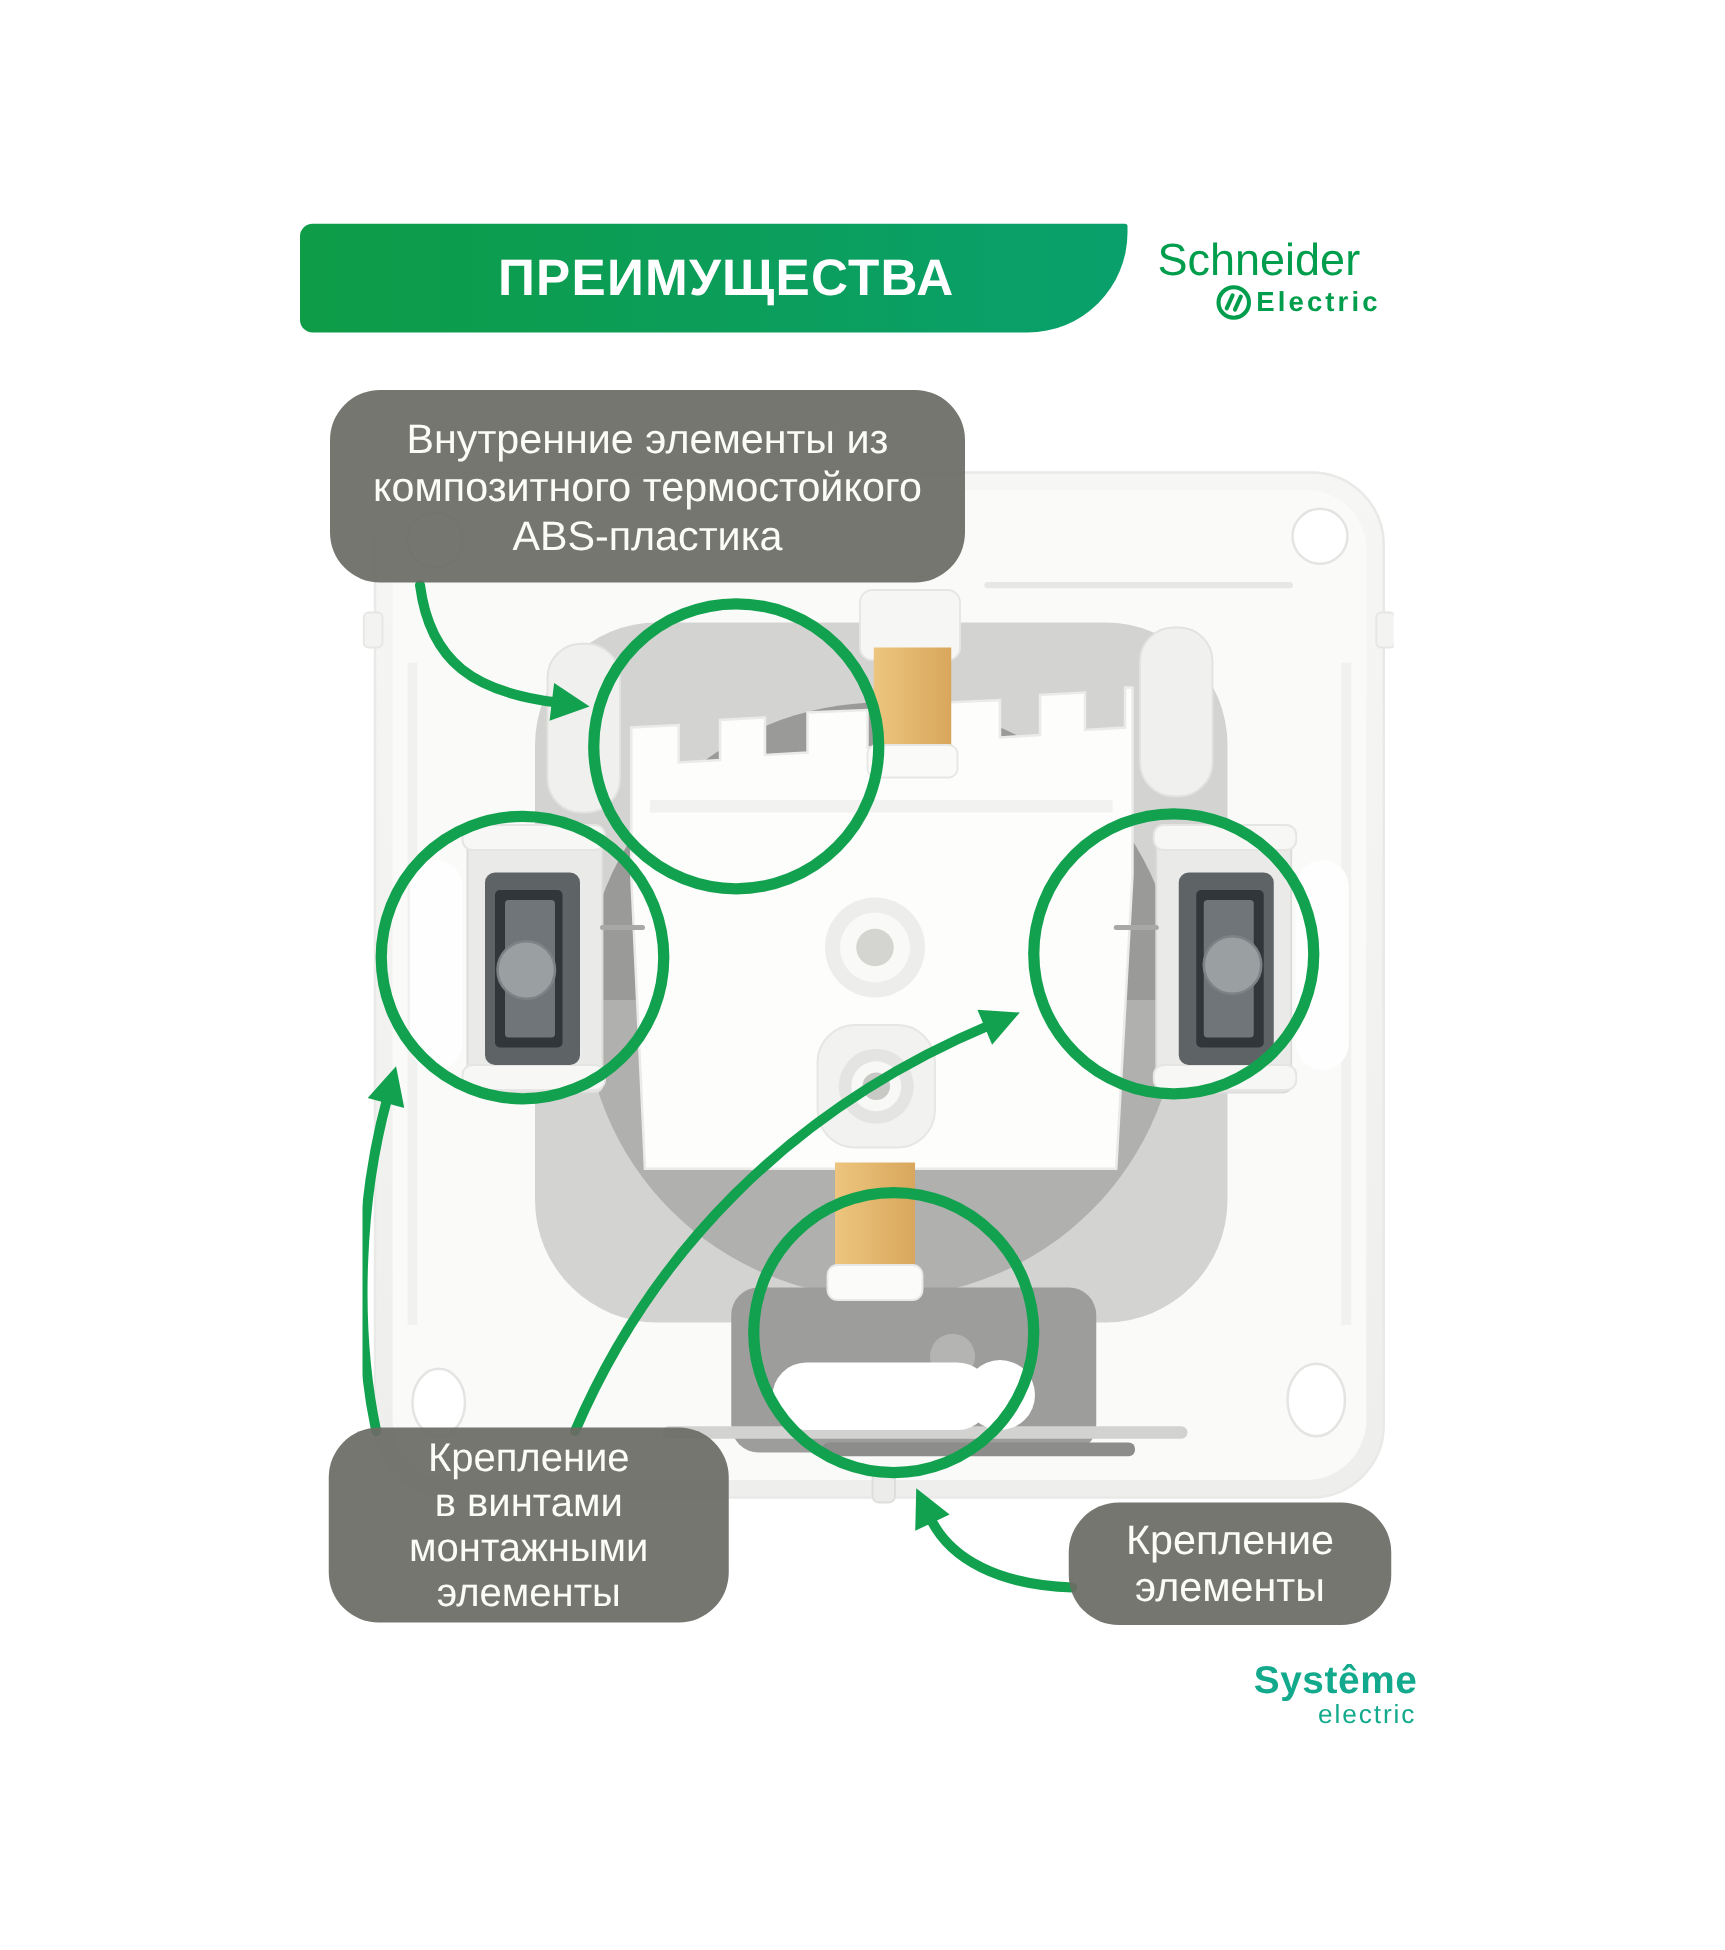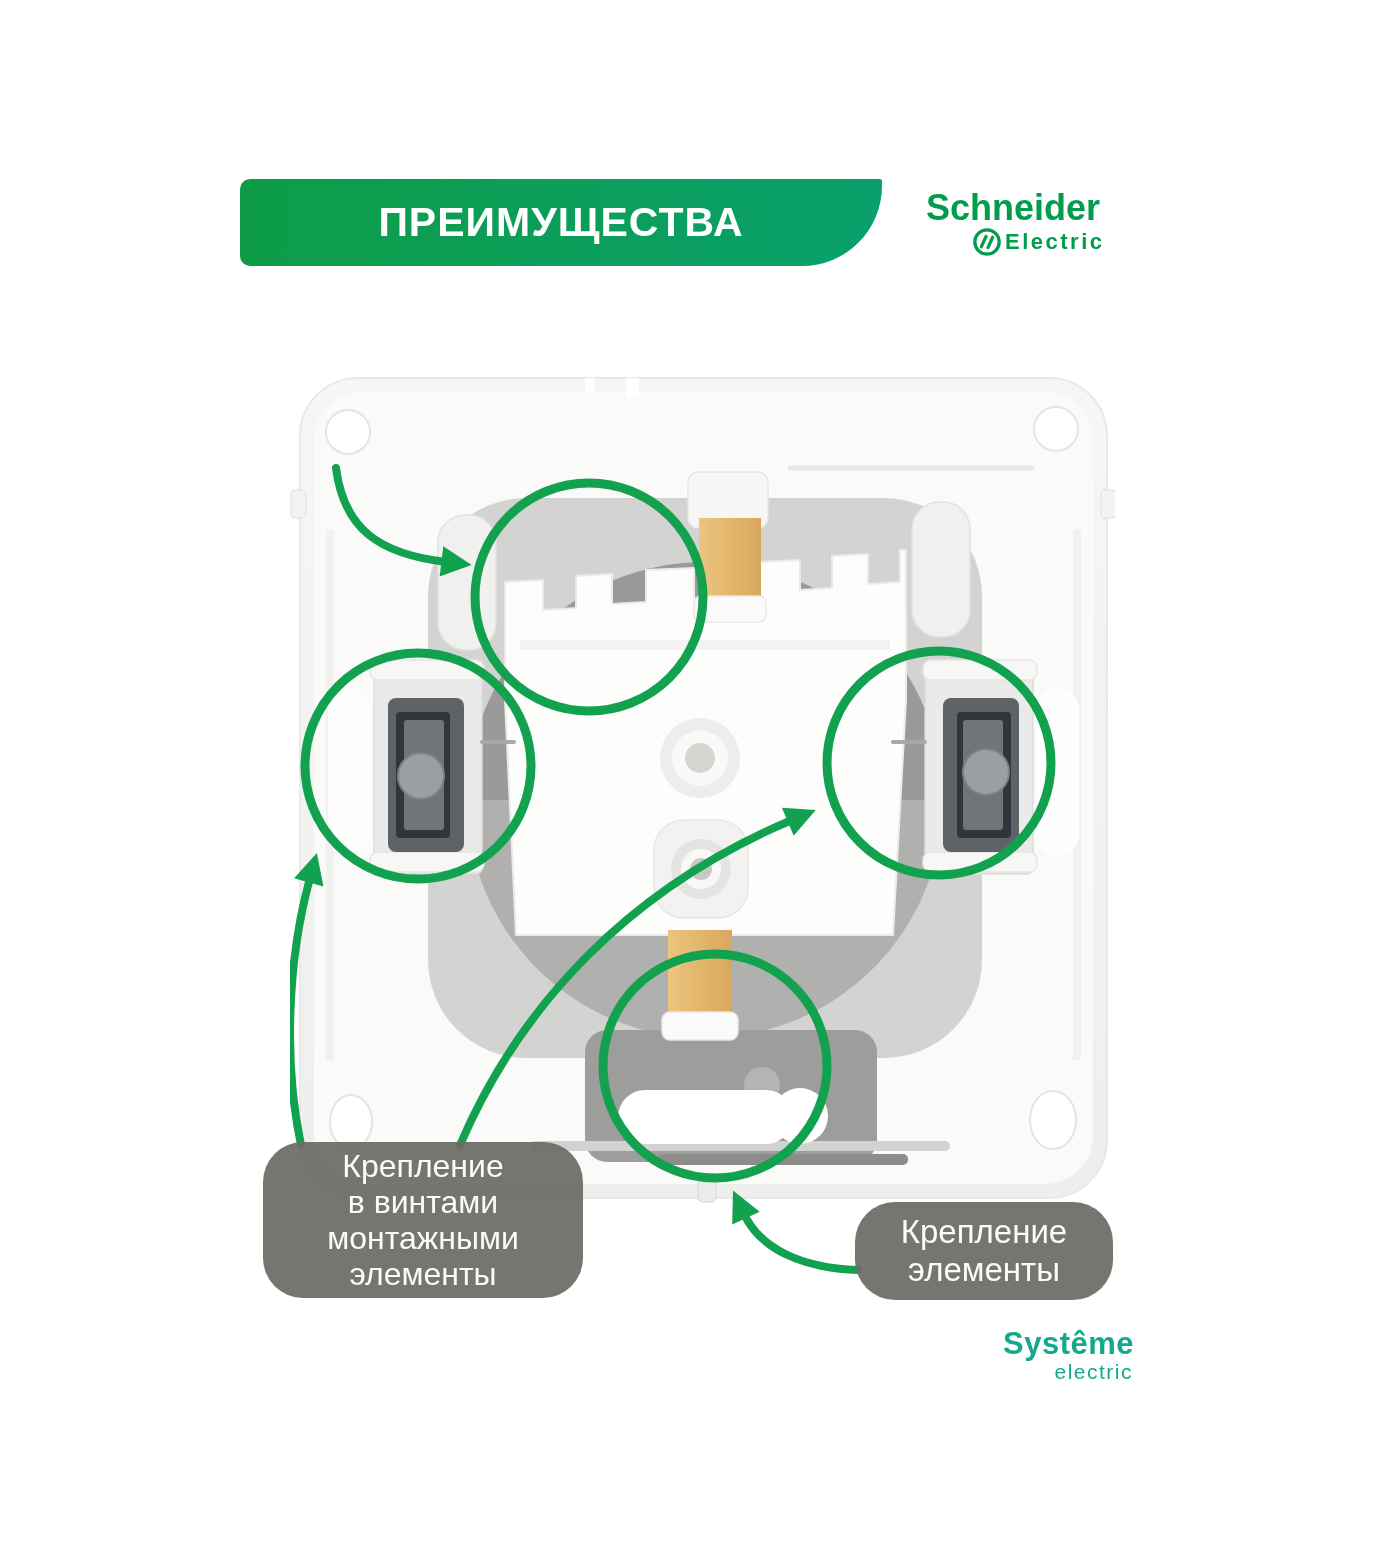--- a/index.html
+++ b/index.html
@@ -7,29 +7,29 @@
     position:relative;width:1380px;height:1560px;margin:0 auto;
     background:#ffffff;overflow:hidden;
     font-family:"Liberation Sans", sans-serif;
   }
 
   
   .banner{
     position:absolute;left:240px;top:179px;width:642px;height:87px;
     background:linear-gradient(90deg,var(--bannerL),var(--bannerR));
     border-radius:10px 2px 80px 10px;
-    display:flex;align-items:center;justify-content:center;
+    display:flex;align-items:center;justify-content:center;padding-left:20px;
   }
   .banner span{
     color:#ffffff;font-size:41px;font-weight:bold;letter-spacing:1px;
   }
 
   
   .schneider{position:absolute;left:926px;top:190px;width:220px;color:var(--schneider);}
-  .sch-line1{font-size:36px;font-weight:700;letter-spacing:0px;line-height:1;}
+  .sch-line1{font-size:36px;font-weight:400;letter-spacing:0px;line-height:1;}
   .sch-line2{display:flex;align-items:center;margin-left:46px;margin-top:1px;gap:3px;}
   .sch-line2 .glyph{width:30px;height:30px;flex:0 0 auto;}
   .sch-line2 span{font-size:22px;font-weight:bold;letter-spacing:2.5px;line-height:1;}
 
   
   .product{position:absolute;left:290px;top:368px;width:825px;height:910px;}
   .hl circle{fill:none;stroke:var(--green);stroke-width:9px;}
   .arrows path{fill:none;stroke:var(--green);stroke-width:8px;stroke-linecap:round;}
   .ah-fill{fill:var(--green);}
 
@@ -174,20 +174,25 @@
     </g>
 
     <g class="arrows">
       <path d="M336,468 C344,530 380,554 446,562" marker-end="url(#ah)"></path>
       <path d="M301,1145 C283,1060 288,958 310,878" marker-end="url(#ah)"></path>
       <path d="M460,1145 C520,1005 630,888 792,820" marker-end="url(#ah)"></path>
       <path d="M858,1270 C800,1268 760,1248 744,1214" marker-end="url(#ah)"></path>
     </g>
   </svg>
 
+  <div class="bubble bubble1">
+    <span class="ln">Внутренние элементы из</span>
+    <span class="ln">композитного термостойкого</span>
+    <span class="ln">ABS-пластика</span>
+  </div>
 
   <div class="bubble bubble2">
     <span class="ln">Крепление</span>
     <span class="ln">в винтами</span>
     <span class="ln">монтажными</span>
     <span class="ln">элементы</span>
   </div>
 
   <div class="bubble bubble3">
     <span class="ln">Крепление</span>

